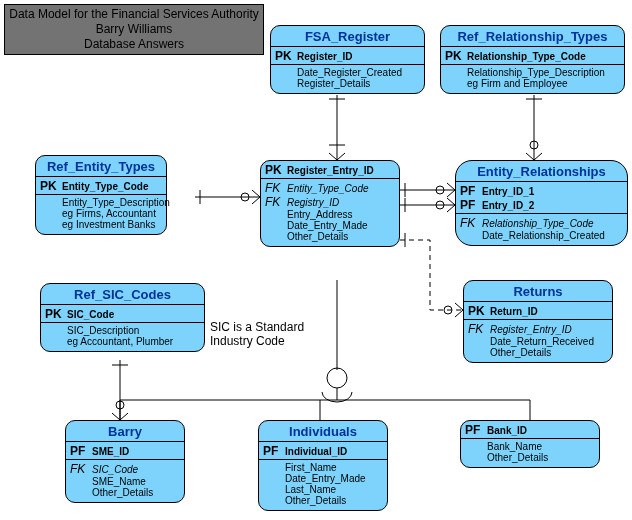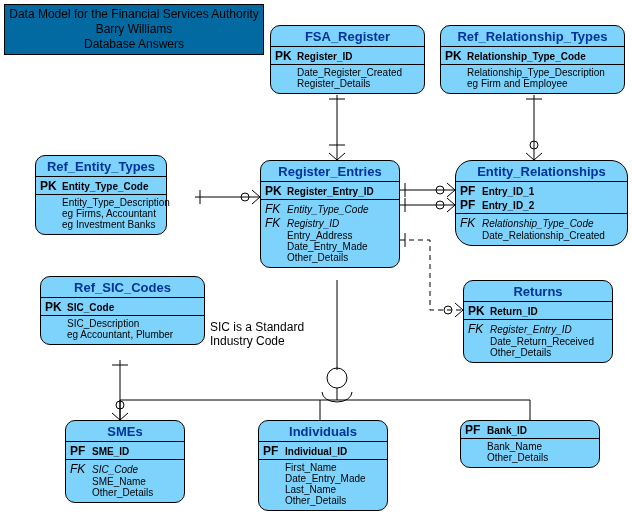--- a/index.html
+++ b/index.html
@@ -42,21 +42,21 @@
     flex-shrink: 0;
     font-size: 12px;
   }
   .key.fk { font-style: italic; font-weight: normal; }
   .attr { font-size: 10px; }
   .attr.pk { font-weight: bold; }
   .attr.fk { font-style: italic; }
   .title-box {
     position: absolute;
     border: 1px solid #000;
-    background: #0369a1;
+    background: #737373;
     text-align: center;
     padding: 2px 4px;
     font-size: 12px;
     line-height: 1.25;
   }
   .note {
     position: absolute;
     font-size: 12px;
     line-height: 1.2;
     color: #000;
@@ -192,21 +192,20 @@
         <span class="attr ">eg Firms, Accountant</span>
       </div>
       <div class="row">
         <span class="key "></span>
         <span class="attr ">eg Investment Banks</span>
       </div>
     </div>
 </div>
 
 <div class="entity" style="left:260px; top:160px; width:140px;">
-  <div class="entity-title">Register_Entries</div>
   <div class="entity-body">
       <div class="row">
         <span class="key ">PK</span>
         <span class="attr pk">Register_Entry_ID</span>
       </div>
       <div style="border-top: 1px solid rgb(0, 0, 0); margin: 1px -4px 2px;"></div>
       <div class="row">
         <span class="key fk">FK</span>
         <span class="attr fk">Entity_Type_Code</span>
       </div>
@@ -245,21 +244,21 @@
         <span class="key fk">FK</span>
         <span class="attr fk">Relationship_Type_Code</span>
       </div>
       <div class="row">
         <span class="key "></span>
         <span class="attr ">Date_Relationship_Created</span>
       </div>
     </div>
 </div>
 
-<div class="entity" style="left:40px; top:276px; width:165px;">
+<div class="entity" style="left:40px; top:283px; width:165px;">
   <div class="entity-title">Ref_SIC_Codes</div>
   <div class="entity-body">
       <div class="row">
         <span class="key ">PK</span>
         <span class="attr pk">SIC_Code</span>
       </div>
       <div style="border-top: 1px solid rgb(0, 0, 0); margin: 1px -4px 2px;"></div>
       <div class="row">
         <span class="key "></span>
         <span class="attr ">SIC_Description</span>
@@ -288,21 +287,21 @@
         <span class="attr ">Date_Return_Received</span>
       </div>
       <div class="row">
         <span class="key "></span>
         <span class="attr ">Other_Details</span>
       </div>
     </div>
 </div>
 
 <div class="entity" style="left:65px; top:420px; width:120px;">
-  <div class="entity-title">SMEs</div>
+  <div class="entity-title">Barry</div>
   <div class="entity-body">
       <div class="row">
         <span class="key ">PF</span>
         <span class="attr pk">SME_ID</span>
       </div>
       <div style="border-top: 1px solid rgb(0, 0, 0); margin: 1px -4px 2px;"></div>
       <div class="row">
         <span class="key fk">FK</span>
         <span class="attr fk">SIC_Code</span>
       </div>

